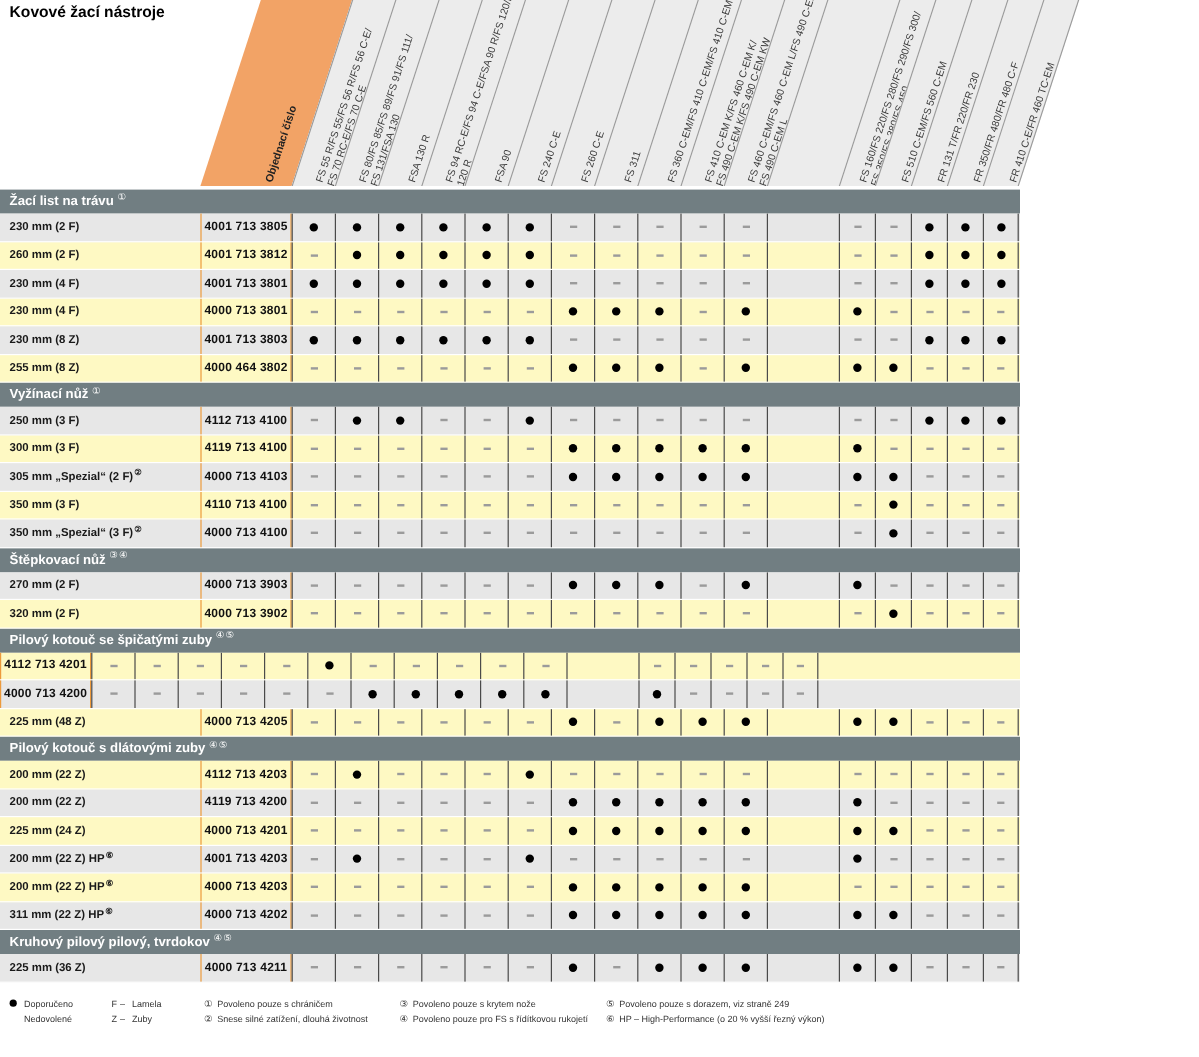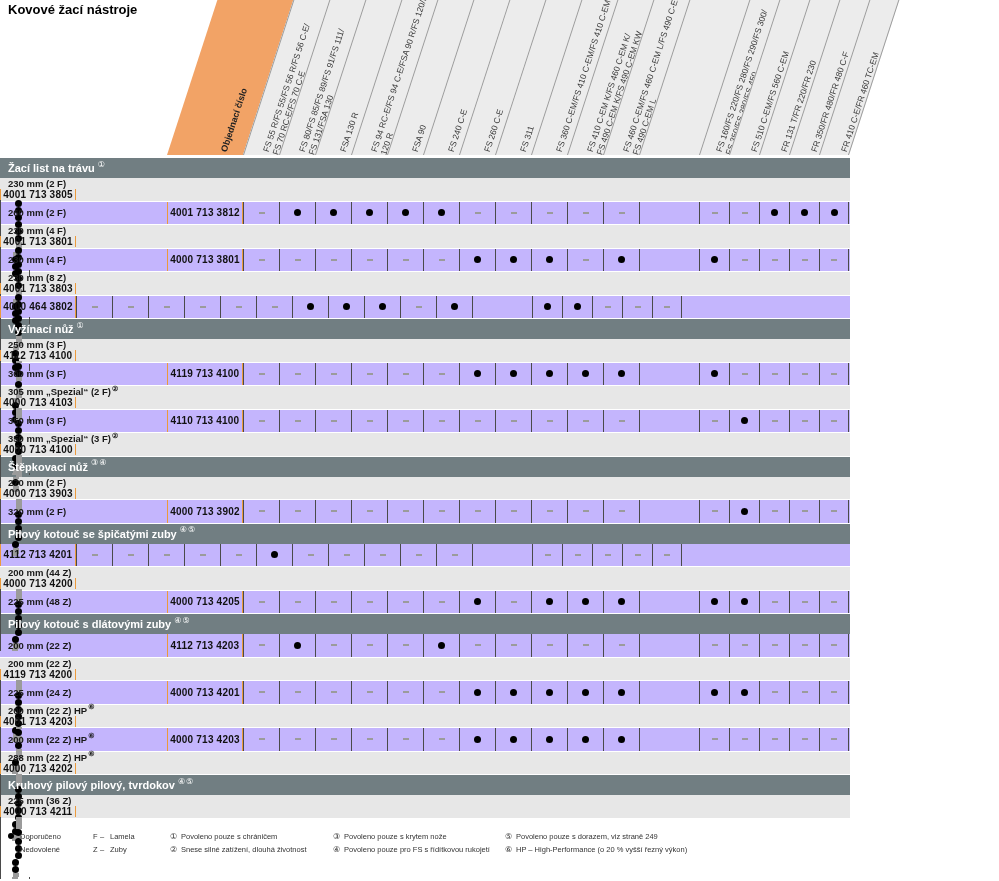--- a/index.html
+++ b/index.html
@@ -20,22 +20,22 @@
         font-size:8.5px;line-height:10px;color:#3a3a3a;white-space:nowrap;}
   .hlab.bold{font-weight:bold;font-size:9px;color:#222;}
 
   
   .bodyzone{position:absolute;top:158px;left:0;width:850px;}
   .secbar{width:850px;height:20px;background:#717e82;color:#fff;display:flex;
           align-items:center;padding-left:8px;box-sizing:border-box;
           font-size:11px;font-weight:bold;}
   .ssup{font-size:8px;margin-left:3px;position:relative;top:-4px;font-weight:normal;letter-spacing:1px;}
   .row{display:flex;width:850px;height:23.5px;box-sizing:border-box;border-bottom:1px solid #fff;}
-  .row.g{background:#e7e7e7;flex-direction:column;}
-  .row.w{background:#c4b5fd;}
+  .row.g{background:#e7e7e7;}
+  .row.w{background:#fef9c3;}
   .lcell{width:167px;box-sizing:border-box;padding-left:8px;display:flex;align-items:center;
          font-size:9.5px;font-weight:bold;color:#191919;}
   .lsup{font-size:7px;position:relative;top:-3px;margin-left:1px;}
   .ocell{width:76px;box-sizing:border-box;border-left:1px solid #ec9a3c;border-right:1px solid #ec9a3c;
          display:flex;align-items:center;justify-content:center;
          font-size:10px;font-weight:bold;color:#111;letter-spacing:.2px;}
   .cell{box-sizing:border-box;border-left:1px solid #4a4a4a;display:flex;
         align-items:center;justify-content:center;}
   .cell.last{border-right:1px solid #4a4a4a;}
   .dot{width:7px;height:7px;border-radius:50%;background:#000;}
@@ -406,20 +406,23 @@
           <span class="dot"></span>
         </div>
         <div class="cell" style="width: 30px;">
           <span class="dot"></span>
         </div>
         <div class="cell last" style="width: 30px;">
           <span class="dot"></span>
         </div>
       </div>
       <div class="row w">
+        <div class="lcell">
+          <span>255 mm (8 Z)</span>
+        </div>
         <div class="ocell">4000 464 3802</div>
         <div class="cell" style="width: 36px;">
           <span class="dash"></span>
         </div>
         <div class="cell" style="width: 36px;">
           <span class="dash"></span>
         </div>
         <div class="cell" style="width: 36px;">
           <span class="dash"></span>
         </div>
@@ -909,23 +912,20 @@
           <span class="dash"></span>
         </div>
         <div class="cell" style="width: 30px;">
           <span class="dash"></span>
         </div>
         <div class="cell last" style="width: 30px;">
           <span class="dash"></span>
         </div>
       </div>
       <div class="row g">
-        <div class="lcell">
-          <span>200 mm (44 Z)</span>
-        </div>
         <div class="ocell">4000 713 4200</div>
         <div class="cell" style="width: 36px;">
           <span class="dash"></span>
         </div>
         <div class="cell" style="width: 36px;">
           <span class="dash"></span>
         </div>
         <div class="cell" style="width: 36px;">
           <span class="dash"></span>
         </div>
@@ -1301,21 +1301,21 @@
         </div>
         <div class="cell" style="width: 30px;">
           <span class="dash"></span>
         </div>
         <div class="cell last" style="width: 30px;">
           <span class="dash"></span>
         </div>
       </div>
       <div class="row g">
         <div class="lcell">
-          <span>288 mm (22 Z) HP</span>
+          <span>311 mm (22 Z) HP</span>
           <span class="lsup">⑥</span>
         </div>
         <div class="ocell">4000 713 4202</div>
         <div class="cell" style="width: 36px;">
           <span class="dash"></span>
         </div>
         <div class="cell" style="width: 36px;">
           <span class="dash"></span>
         </div>
         <div class="cell" style="width: 36px;">

